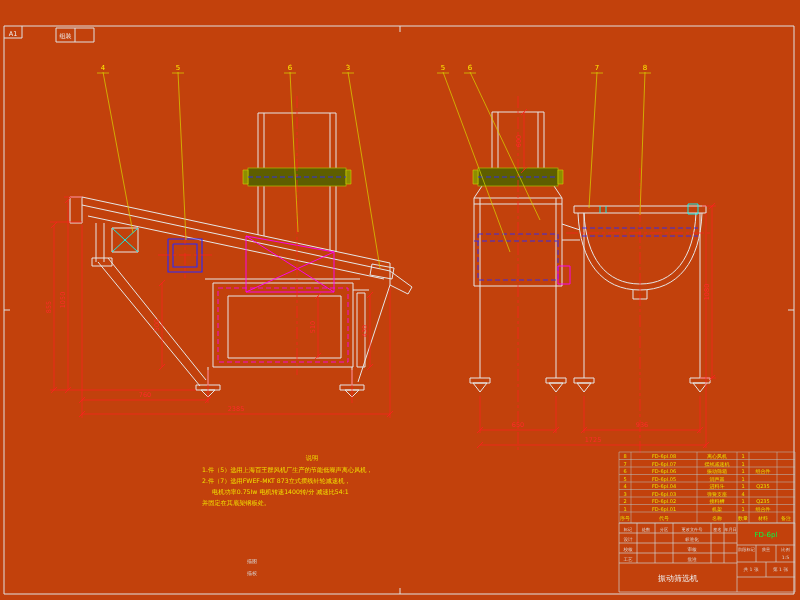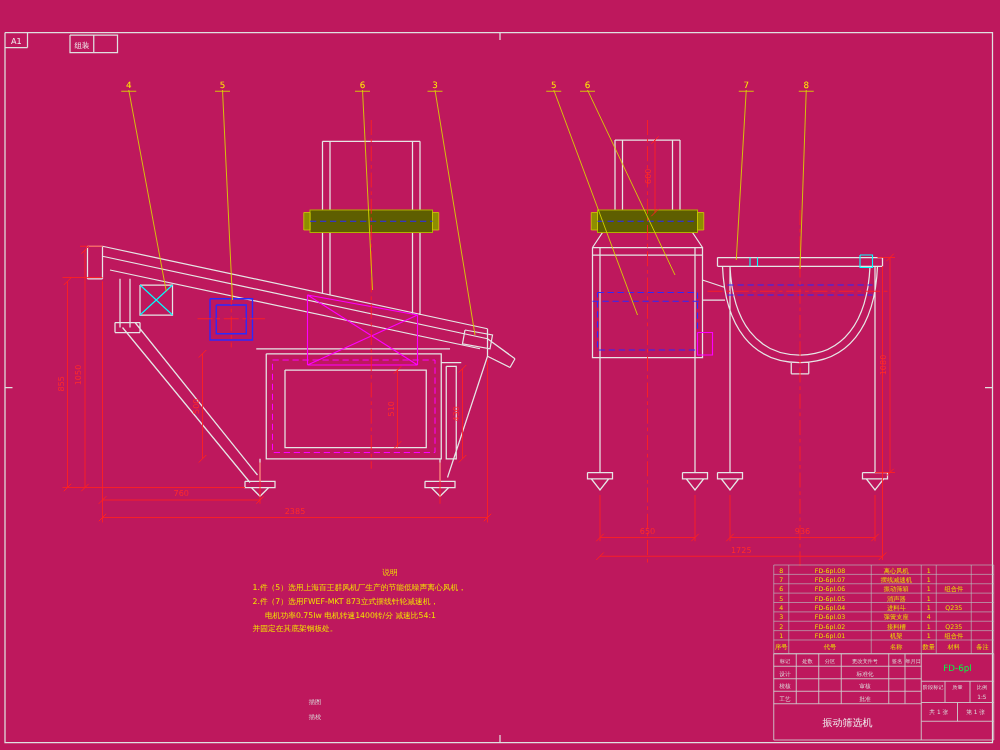--- a/index.html
+++ b/index.html
@@ -1,16 +1,16 @@
 <!DOCTYPE html>
 <html><head>
 <meta charset="utf-8">
 <style>
   html,body{margin:0;padding:0;background:#000;}
-  .stage{position:relative;width:800px;height:600px;background:#be185d;overflow:hidden;}
+  .stage{position:relative;width:800px;height:600px;background:#c2410c;overflow:hidden;}
   svg{position:absolute;left:0;top:0;}
   text{font-family:"DejaVu Sans","Liberation Sans",sans-serif;}
   .t-red{fill:#ff2a2a;font-size:6.5px;}
   .t-yel{fill:#ffee00;font-size:7px;}
   .t-note{fill:#f0e000;font-size:6.2px;}
   .t-bom{fill:#e8e000;font-size:5px;}
   .t-tb{fill:#dcdcdc;font-size:4.2px;}
   .t-tb2{fill:#dcdcdc;font-size:4.6px;}
   .t-name{fill:#f0f0f0;font-size:8px;}
   .t-green{fill:#00ff44;font-size:7px;}

